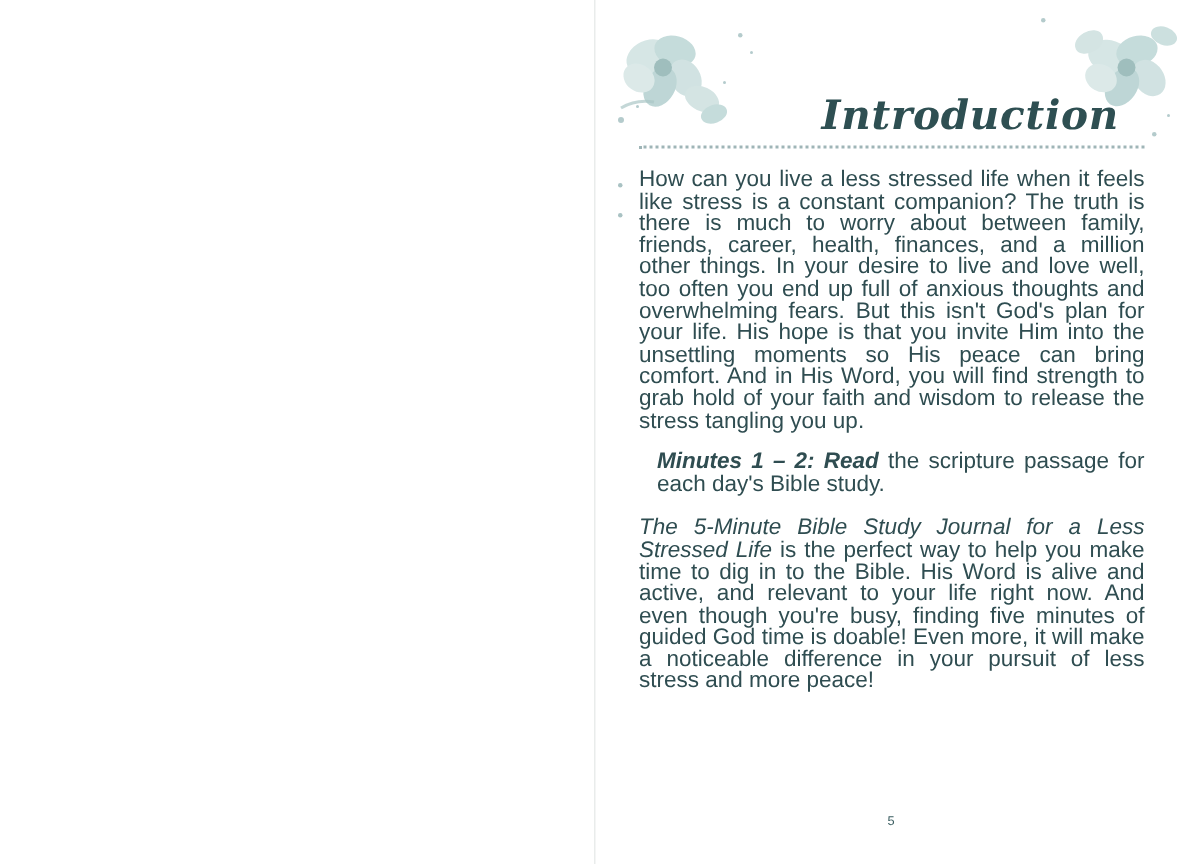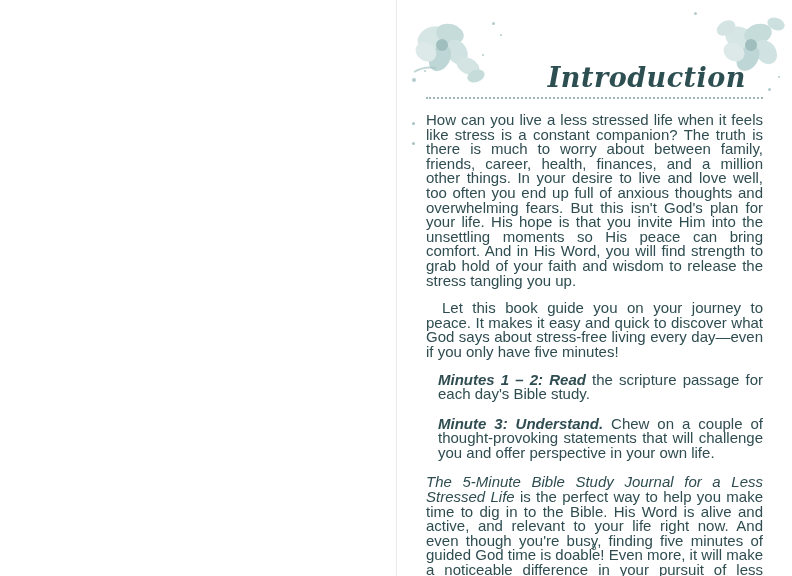--- a/index.html
+++ b/index.html
@@ -182,25 +182,23 @@
     <div class="bullet-dot" style="top:142px;"></div>
 
     <h1 class="title">Introduction</h1>
 
     <div class="dotted-rule"></div>
 
     <div class="body-col">
 
       <p class="para">How can you live a less stressed life when it feels like stress is a constant companion? The truth is there is much to worry about between family, friends, career, health, finances, and a million other things. In your desire to live and love well, too often you end up full of anxious thoughts and overwhelming fears. But this isn't God's plan for your life. His hope is that you invite Him into the unsettling moments so His peace can bring comfort. And in His Word, you will find strength to grab hold of your faith and wisdom to release the stress tangling you up.</p>
 
-      <p class="para indent">Let this book guide you on your journey to peace. It makes it easy and quick to discover what God says about stress-free living every day—even if you only have five minutes!</p>
 
       <p class="minute"><span class="lead">Minutes 1 – 2: Read</span><span> the scripture passage for each day's Bible study.</span></p>
 
-      <p class="minute"><span class="lead">Minute 3: Understand.</span><span> Chew on a couple of thought-provoking statements that will challenge you and offer perspective in your own life.</span></p>
 
 
 
       <p class="closing"><span class="book">The 5-Minute Bible Study Journal for a Less Stressed Life</span><span> is the perfect way to help you make time to dig in to the Bible. His Word is alive and active, and relevant to your life right now. And even though you're busy, finding five minutes of guided God time is doable! Even more, it will make a noticeable difference in your pursuit of less stress and more peace!</span></p>
 
     </div>
 
     <div class="page-number">5</div>
 
   </div>

